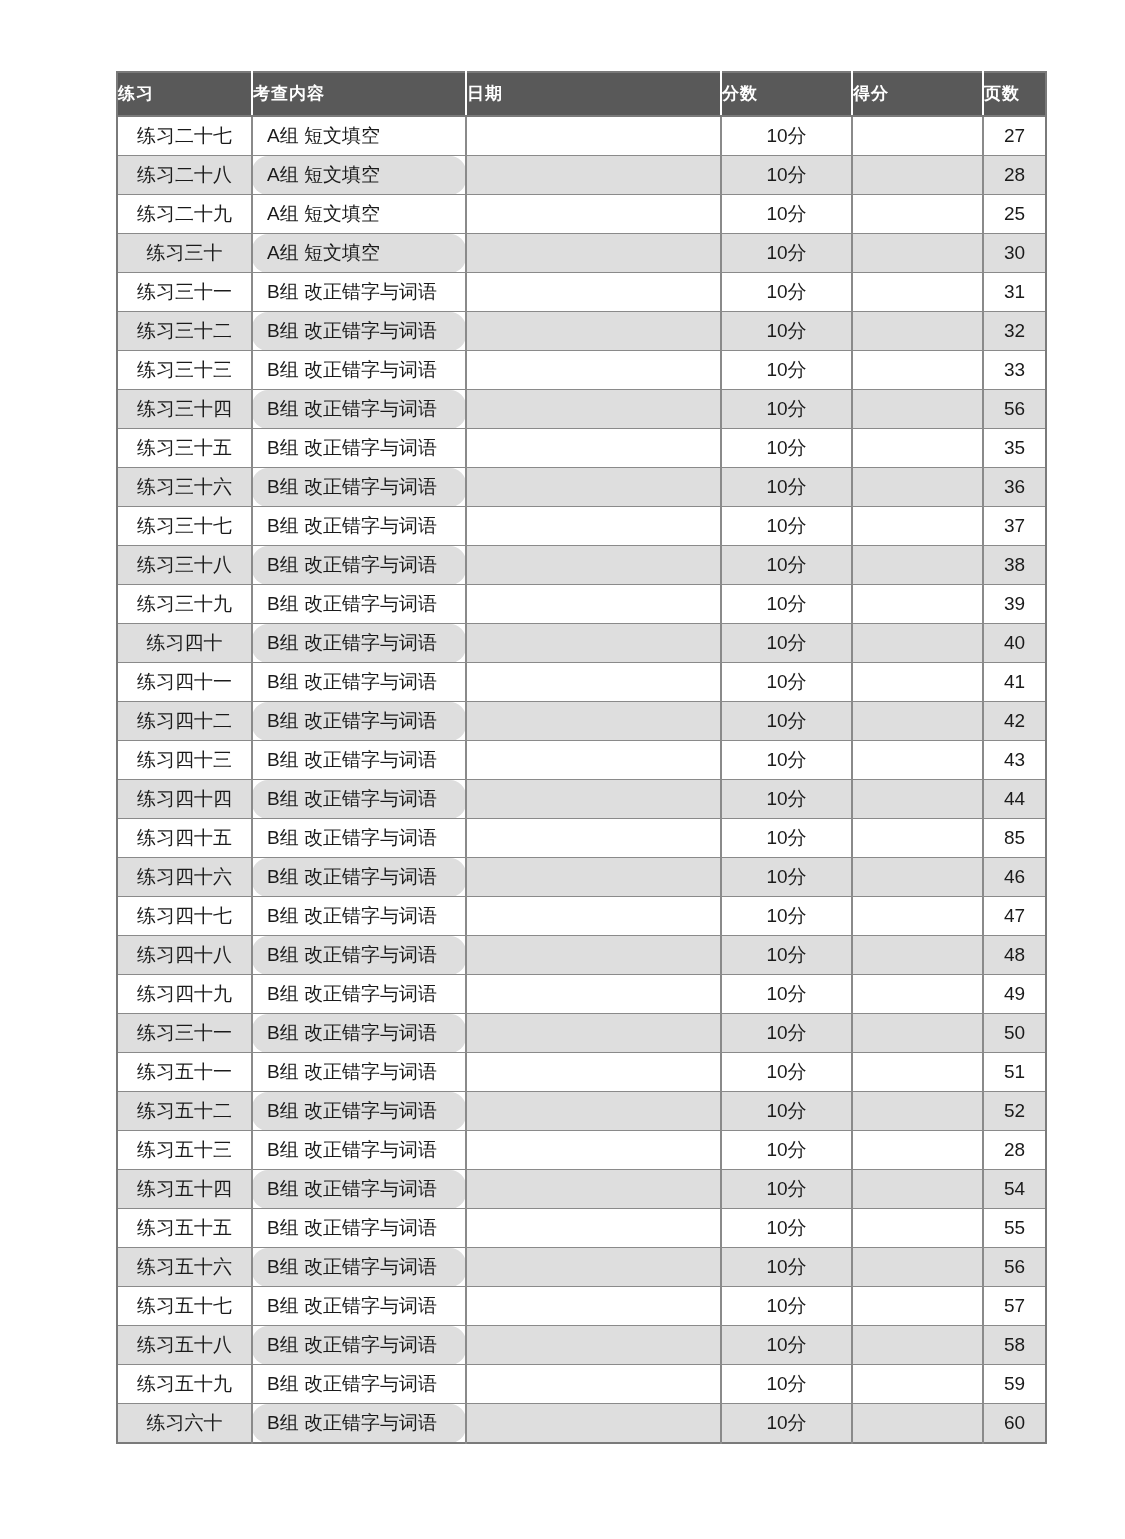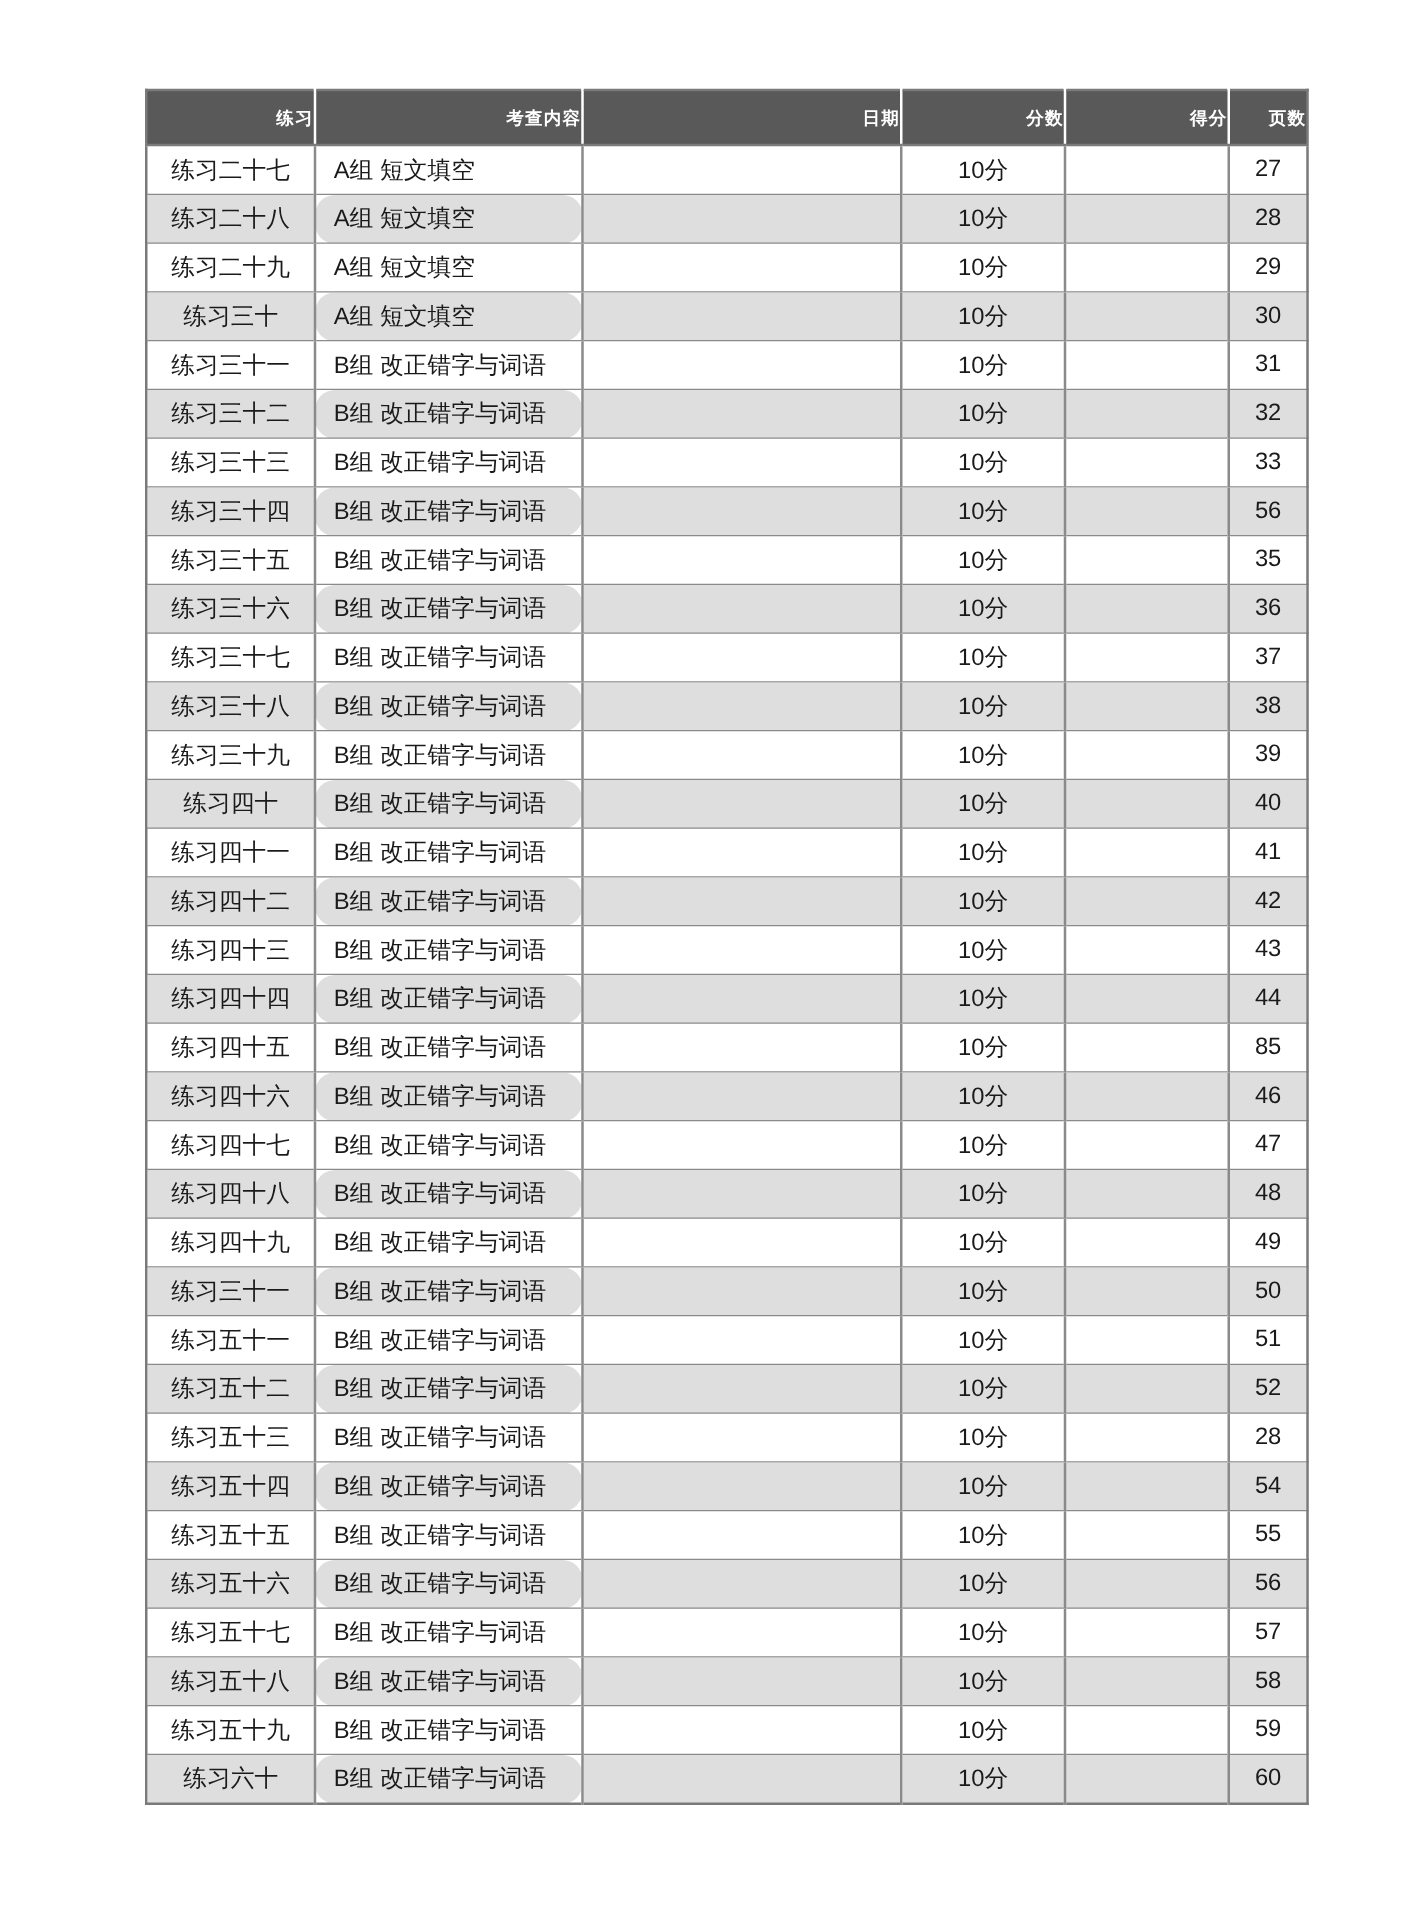--- a/index.html
+++ b/index.html
@@ -40,25 +40,25 @@
   table.sheet col.c-content   { width: 214px; }
   table.sheet col.c-date      { width: 255px; }
   table.sheet col.c-score     { width: 131px; }
   table.sheet col.c-earned    { width: 131px; }
   table.sheet col.c-page      { width: 63px; }
 
   thead th {
     background: #595959;
     color: #ffffff;
     font-weight: bold;
-    font-size: 14px;
+    font-size: 17px;
     height: 42px;
     line-height: 42px;
     padding: 0;
-    text-align: right;
+    text-align: left;
     border-right: 2px solid #ffffff;
     border-bottom: 2px solid #7a7a7a;
     letter-spacing: 1px;
     white-space: nowrap;
   }
   thead th:last-child { border-right: none; margin-left: 36px; }
 
   tbody td {
     height: 38px;
     font-size: 19px;
@@ -122,21 +122,21 @@
             <td class="score">10分</td>
             <td class="earned"></td>
             <td class="pagenum">28</td>
           </tr>
           <tr class="odd">
             <td class="practice">练习二十九</td>
             <td class="content">A组  短文填空</td>
             <td class="date"></td>
             <td class="score">10分</td>
             <td class="earned"></td>
-            <td class="pagenum">29</td>
+            <td class="pagenum">25</td>
           </tr>
           <tr class="even">
             <td class="practice">练习三十</td>
             <td class="content">A组  短文填空</td>
             <td class="date"></td>
             <td class="score">10分</td>
             <td class="earned"></td>
             <td class="pagenum">30</td>
           </tr>
           <tr class="odd">

